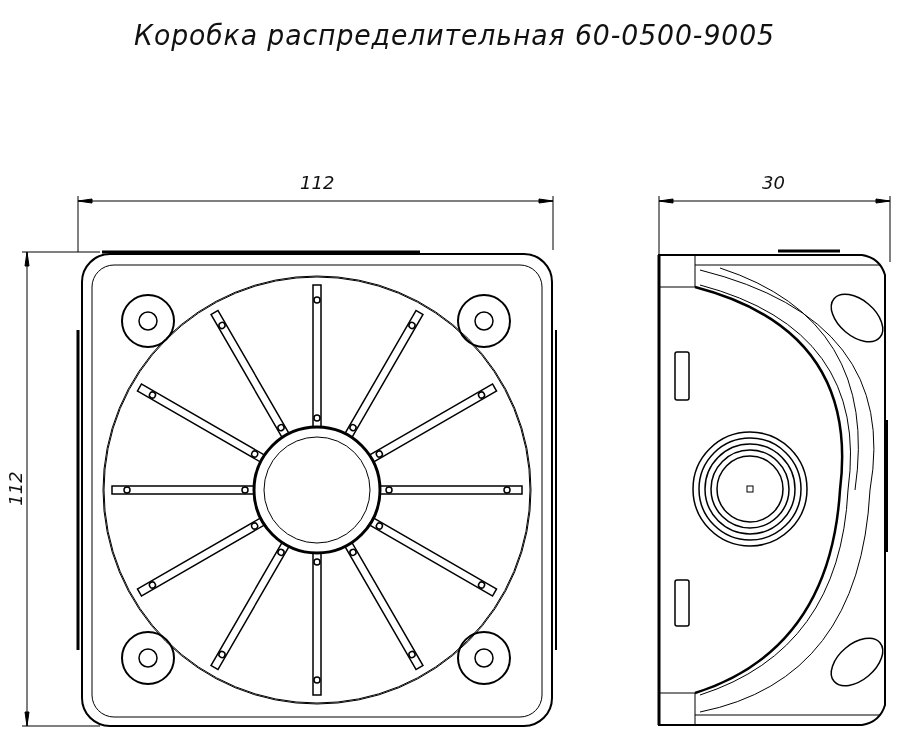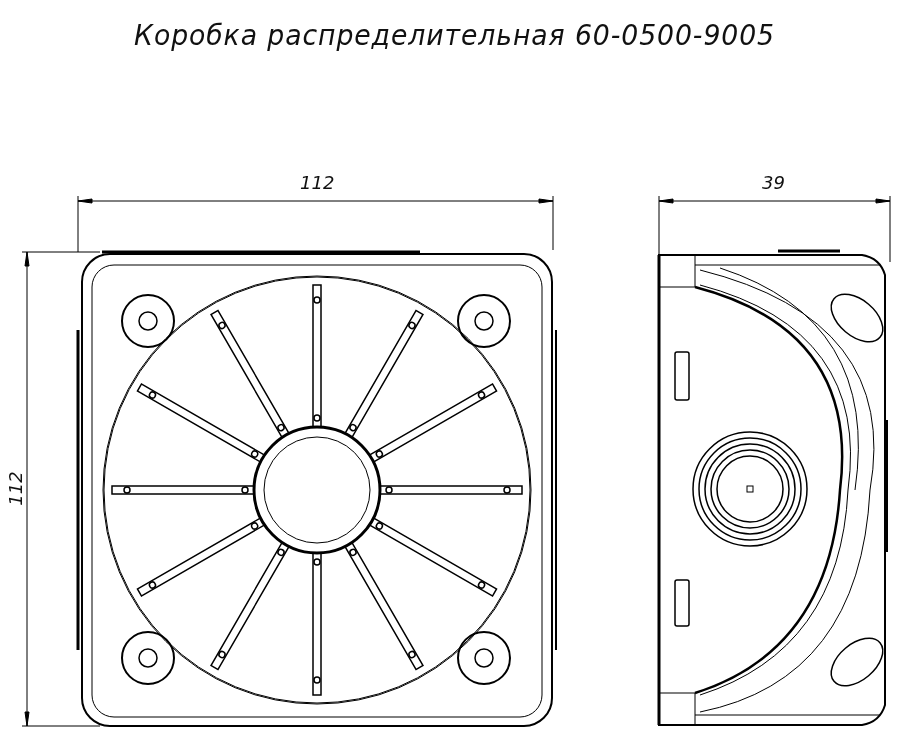--- a/index.html
+++ b/index.html
@@ -6,21 +6,21 @@
   body { width:909px; height:743px; position:relative; overflow:hidden; font-family:"DejaVu Sans", sans-serif; }
   .title { position:absolute; left:0; top:18px; width:909px; text-align:center; font-size:29px; font-style:italic; letter-spacing:1px; color:#111; font-family:"DejaVu Sans", sans-serif; transform:scaleX(0.92); }
   .dim { position:absolute; font-style:italic; font-size:18px; color:#111; font-family:"DejaVu Sans", sans-serif; }
   svg { position:absolute; left:0; top:0; }
 </style>
 </head>
 <body>
 
 <div class="title">Коробка распределительная 60-0500-9005</div>
 <div class="dim" style="left:300px;top:172px;">112</div>
-<div class="dim" style="left:762px;top:172px;">39</div>
+<div class="dim" style="left:762px;top:172px;">30</div>
 <div class="dim" style="left:-2px;top:478px;transform:rotate(-90deg);">112</div>
 
 <svg width="909" height="743" viewBox="0 0 909 743">
   <g stroke="#000" fill="none" stroke-width="1">
 
     <g>
       <line x1="78" y1="196" x2="78" y2="252"></line>
       <line x1="553" y1="196" x2="553" y2="250"></line>
       <line x1="78" y1="201" x2="553" y2="201"></line>
       <polygon points="78,201 92,199 92,203" fill="#000"></polygon>

